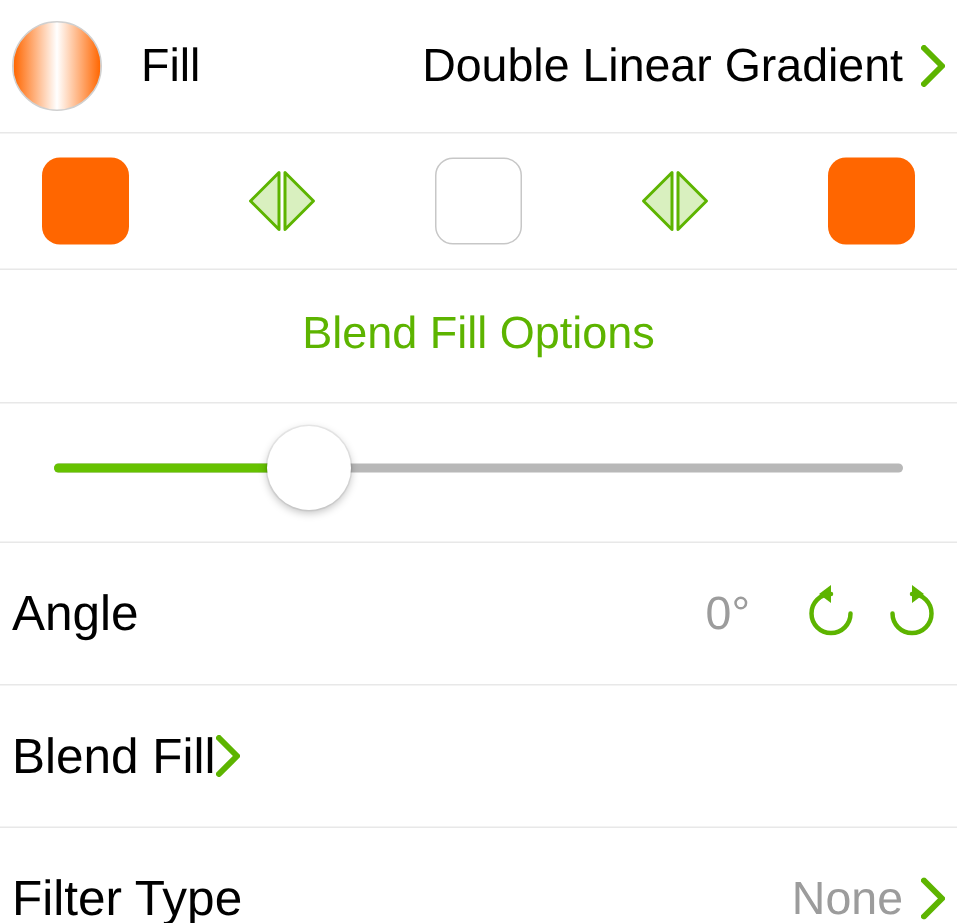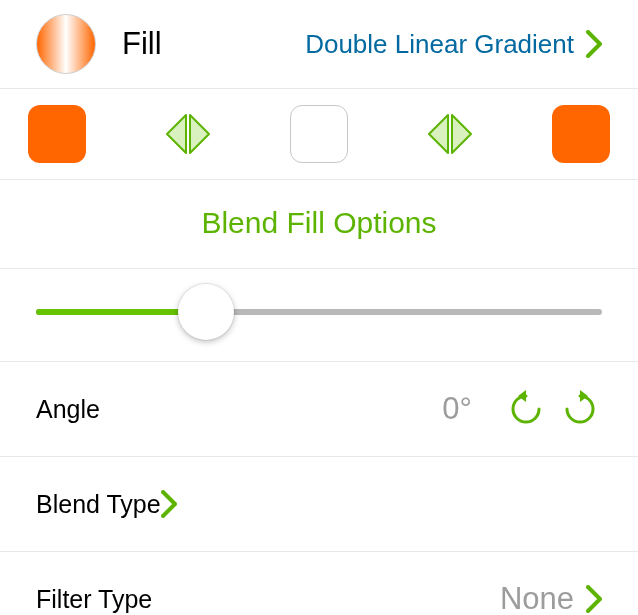--- a/index.html
+++ b/index.html
@@ -9,36 +9,36 @@
     font-family: -apple-system, "Helvetica Neue", Helvetica, Arial, sans-serif;
     background: #ffffff;
     color: #000;
     font-size: 30px;
     -webkit-font-smoothing: antialiased;
   }
   .sep { border-top: 1px solid #e8e8e8; }
   .row {
     display: flex;
     align-items: center;
-    padding: 0 36px;
+    padding: 0 8px;
     min-height: 86px;
   }
   .header.row { min-height: 88px; }
   .preview-circle {
     width: 60px; height: 60px; border-radius: 50%;
     border: 1px solid #d0d0d0;
     background: linear-gradient(to right, #ff6600 0%, #ffffff 50%, #ff6600 100%);
     flex: 0 0 auto;
     margin-right: 26px;
   }
   .header .label { font-size: 31px; }
   .header .value {
     margin-left: auto;
-    color: #0369a1;
-    font-size: 26px;
+    color: #000000;
+    font-size: 31px;
     margin-right: 12px;
   }
   .chevron {
     width: 16px; height: 28px;
     flex: 0 0 auto;
   }
   .chevron svg { display:block; }
   .swatches.row {
     min-height: 90px;
     justify-content: space-between;
@@ -82,21 +82,21 @@
     top: 50%; transform: translate(-50%, -50%);
     left: 30%;
     width: 56px; height: 56px;
     background: #fff;
     border-radius: 50%;
     box-shadow: 0 2px 6px rgba(0,0,0,0.25), 0 0 0 1px rgba(0,0,0,0.06);
   }
   .angle.row, .blend.row, .filter.row {
     min-height: 94px;
   }
-  .angle .label, .blend .label, .filter .label { font-size: 25px; }
+  .angle .label, .blend .label, .filter .label { font-size: 33px; }
   .angle .value, .blend .value, .filter .value {
     margin-left: auto; color: #9c9c9c; font-size: 31px;
   }
   .angle .value { margin-right: 22px; }
   .blend .value, .filter .value { margin-right: 12px; }
   .rot-btn {
     width: 44px; height: 44px;
     display:flex; align-items:center; justify-content:center;
     margin-left: 10px;
   }
@@ -165,21 +165,21 @@
     <svg width="40" height="40" viewBox="0 0 40 40">
       <path d="M7 20 A13 13 0 1 0 20 7" fill="none" stroke="#5db400" stroke-width="3" stroke-linecap="round"></path>
       <path d="M20 1 L20 13 L28 7 Z" fill="#5db400"></path>
     </svg>
   </div>
 </div>
 
 <div class="sep"></div>
 
 <div class="row blend">
-  <span class="label">Blend Type</span>
+  <span class="label">Blend Fill</span>
   <span class="chevron">
     <svg width="16" height="28" viewBox="0 0 16 28">
         <path d="M2 2 L14 14 L2 26" fill="none" stroke="#5db400" stroke-width="4" stroke-linecap="round" stroke-linejoin="round"></path>
       </svg>
   </span>
 </div>
 
 <div class="sep"></div>
 
 <div class="row filter">

